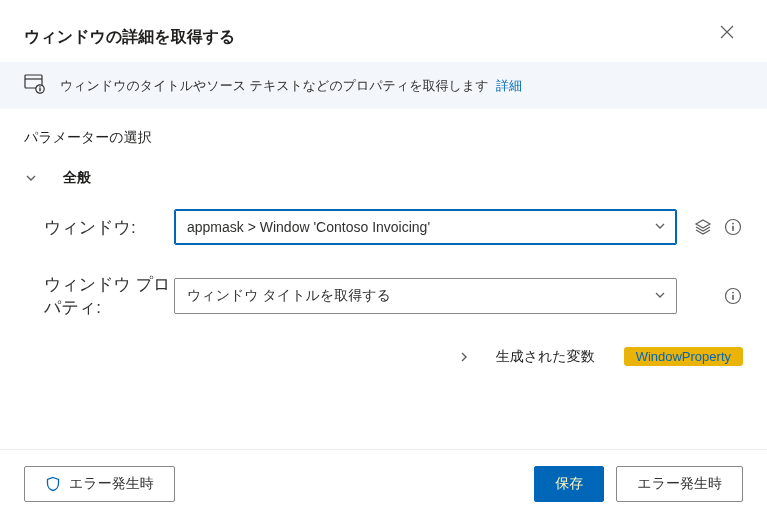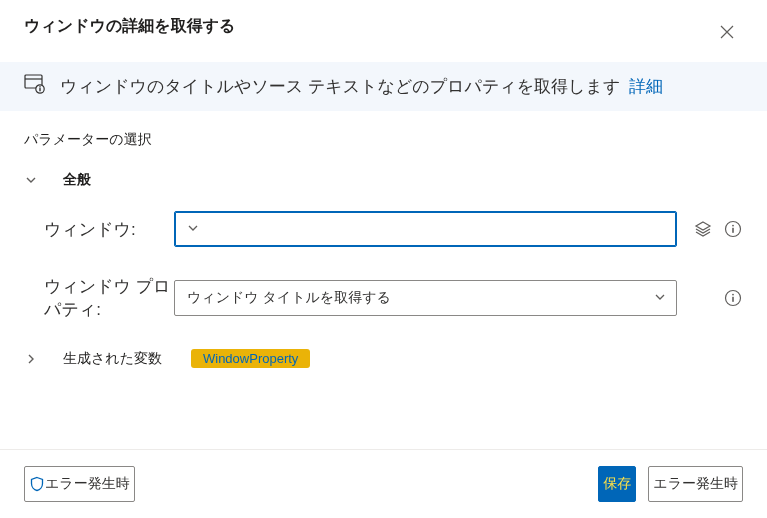--- a/index.html
+++ b/index.html
@@ -10,21 +10,21 @@
     color: #323130;
     background: #fff;
     width: 767px;
     height: 518px;
     display: flex;
     flex-direction: column;
     overflow: hidden;
   }
   .header {
     display: flex;
-    align-items: flex-start;
+    align-items: flex-end;
     justify-content: space-between;
     padding: 16px 24px 14px 24px;
   }
   .header-title {
     font-size: 16px;
     font-weight: 600;
     color: #201f1e;
   }
   .close-btn {
     width: 32px;
@@ -35,21 +35,21 @@
     cursor: pointer;
     color: #605e5c;
   }
   .info-banner {
     background: #f3f7fc;
     padding: 12px 24px;
     display: flex;
     align-items: center;
     gap: 14px;
     color: #323130;
-    font-size: 17px;
+    font-size: 13px;
   }
   .info-icon { color: #323130; flex-shrink: 0; }
   .info-link {
     color: #0066b8;
     text-decoration: none;
     margin-left: 4px;
     cursor: pointer;
   }
   .body {
     flex: 1;
@@ -68,20 +68,21 @@
     font-weight: 600;
     color: #201f1e;
     margin-bottom: 22px;
     cursor: pointer;
     user-select: none;
   }
   .collapse-row.sub {
     font-weight: 400;
     margin-bottom: 0;
     margin-top: 12px;
+    justify-content: flex-end;
   }
   .chevron {
     width: 14px;
     display: flex;
     justify-content: center;
     color: #605e5c;
   }
   .field-row {
     display: flex;
     align-items: center;
@@ -146,36 +147,36 @@
   }
   .footer {
     border-top: 1px solid #edebe9;
     padding: 16px 24px;
     display: flex;
     align-items: center;
     justify-content: space-between;
   }
   .btn {
     height: 36px;
-    padding: 0 4px;
+    padding: 0 20px;
     border: 1px solid #8a8886;
     background: #fff;
     border-radius: 2px;
     font-size: 14px;
     font-family: inherit;
     cursor: pointer;
     display: inline-flex;
     align-items: center;
-    gap: 0;
+    gap: 8px;
     color: #323130;
   }
   .btn.primary {
     background: #0066b8;
     border-color: #0066b8;
-    color: #fde047;
+    color: #fef9c3;
   }
   .footer-right { display: flex; gap: 12px; }
   .shield-icon-svg { color: #0066b8; }
 </style>
 </head>
 <body>
 
 <div class="header">
   <div class="header-title">ウィンドウの詳細を取得する</div>
   <div class="close-btn">
@@ -208,20 +209,21 @@
       <svg width="10" height="10" viewBox="0 0 10 10">
           <path d="M1 3 L5 7 L9 3" fill="none" stroke="currentColor" stroke-width="1.4"></path>
         </svg>
     </span>
     <span>全般</span>
   </div>
 
   <div class="field-row">
     <div class="field-label">ウィンドウ:</div>
     <div class="select focused">
+      <span class="select-text">appmask &gt; Window 'Contoso Invoicing'</span>
       <span>
         <svg width="12" height="12" viewBox="0 0 12 12">
             <path d="M2 4 L6 8 L10 4" fill="none" stroke="#605e5c" stroke-width="1.3"></path>
           </svg>
       </span>
     </div>
     <div class="after-icons">
       <span class="icon-btn">
         <svg width="18" height="18" viewBox="0 0 18 18">
           <path d="M9 2 L16 6 L9 10 L2 6 Z" fill="none" stroke="currentColor" stroke-width="1.2"></path>

